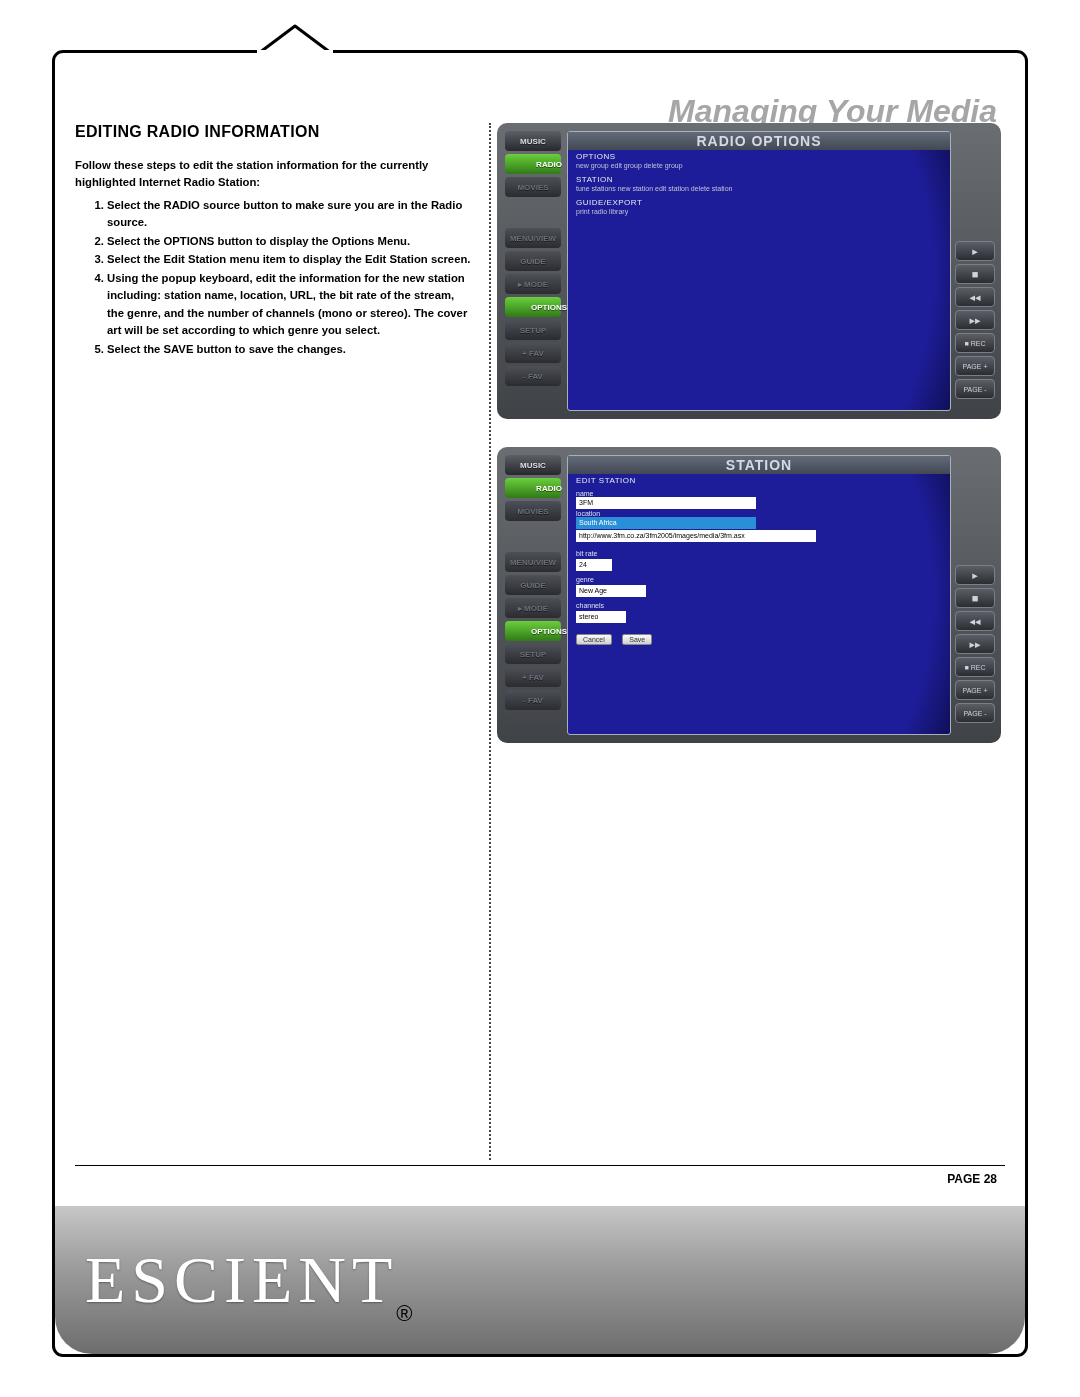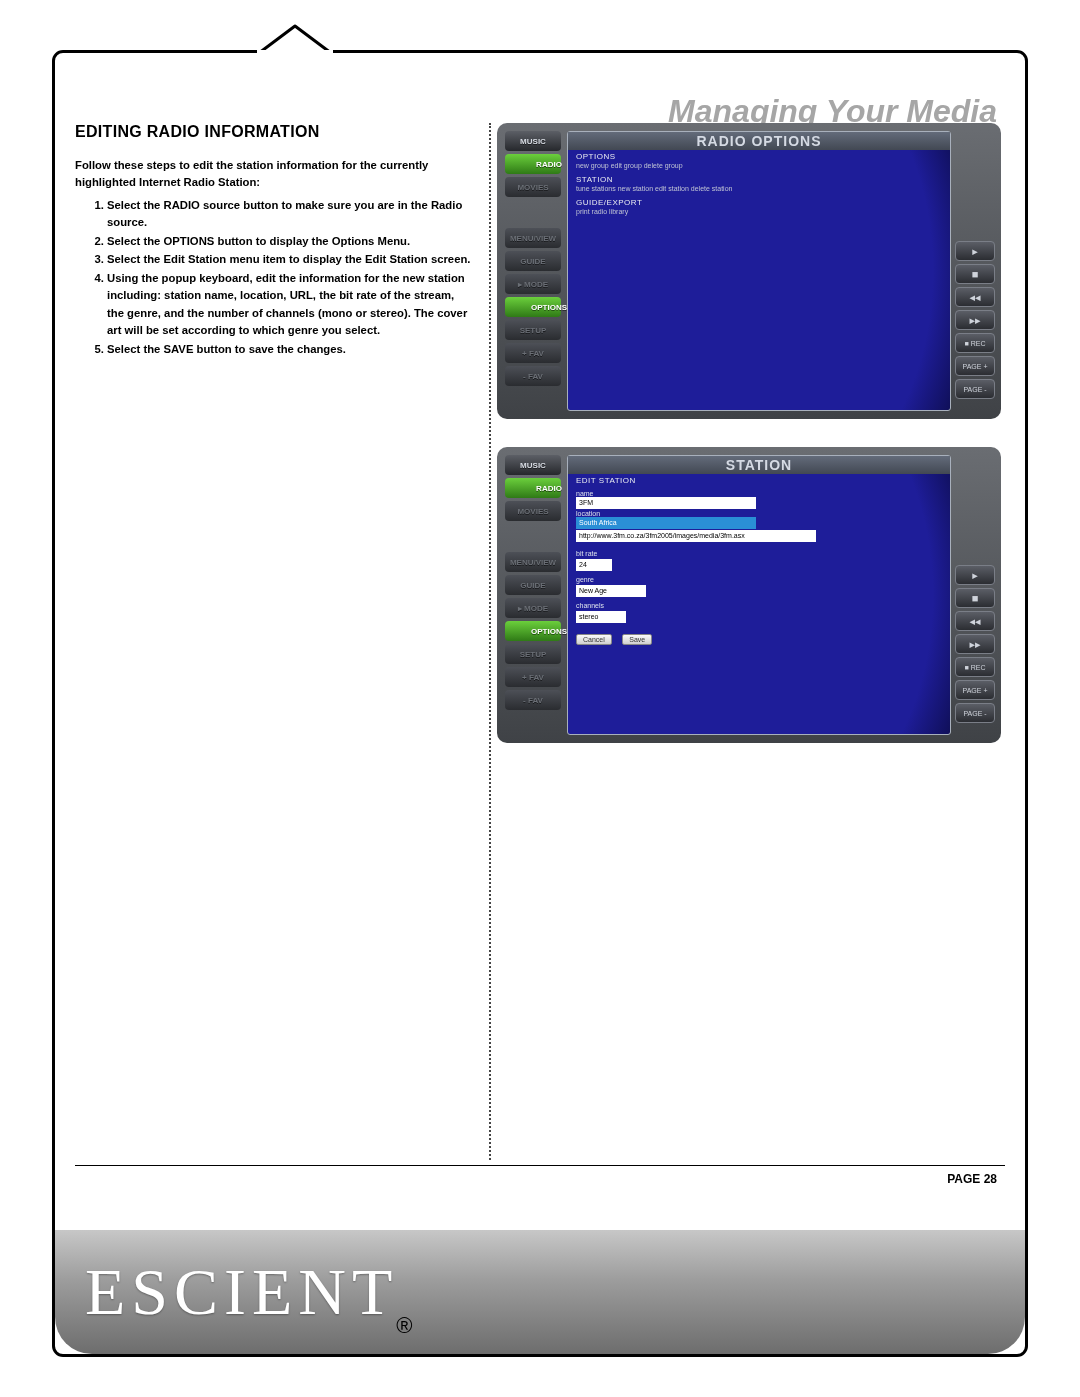--- a/index.html
+++ b/index.html
@@ -48,21 +48,21 @@
 .form-lab { font-size: 7px; color: #dbe0ec; }
 .form-field { height: 12px; background: #fff; width: 180px; font-size: 7px; padding: 0 3px; color: #000; line-height: 12px; overflow: hidden; white-space: nowrap; }
 .form-field.sel { background: #2a8fd6; color: #fff; }
 .form-field.narrow { width: 36px; display: inline-block; }
 .form-field.med { width: 70px; display: inline-block; }
 .form-btn { display: inline-block; background: linear-gradient(#fafafa,#d0d0d0); border: 1px solid #888; font-size: 7px; padding: 1px 6px; margin: 4px 6px 0 0; color: #333; border-radius: 2px; }
 
 .rule { position: absolute; left: 20px; right: 20px; bottom: 188px; height: 1px; background: #000; }
 .page-num { position: absolute; right: 28px; bottom: 168px; font-size: 12px; font-weight: bold; }
 
-.footer { position: absolute; left: 0; right: 0; bottom: 0; height: 124px; border-bottom-left-radius: 37px; border-bottom-right-radius: 37px; background: linear-gradient(#c7c7c7 0%, #9d9d9d 40%, #6d6d6d 100%); display: flex; align-items: center; justify-content: flex-start; padding-left: 30px; overflow: hidden; }
+.footer { position: absolute; left: 0; right: 0; bottom: 0; height: 148px; border-bottom-left-radius: 37px; border-bottom-right-radius: 37px; background: linear-gradient(#c7c7c7 0%, #9d9d9d 40%, #6d6d6d 100%); display: flex; align-items: center; justify-content: flex-start; padding-left: 30px; overflow: hidden; }
 .logo { font-family: "Trajan Pro", "Times New Roman", Georgia, serif; color: #fff; font-size: 66px; letter-spacing: 6px; font-weight: 500; text-shadow: 0 1px 2px rgba(0,0,0,.35); }
 .reg { font-size: 22px; vertical-align: top; position: relative; top: 34px; left: -2px; }
 .manual-title { color: #fff; font-size: 30px; font-weight: bold; margin-left: 18px; text-shadow: 0 1px 2px rgba(0,0,0,.35); }
 </style>
 </head>
 <body>
 
 <div class="page-border">
 
   <svg class="notch-svg" width="76" height="36">

